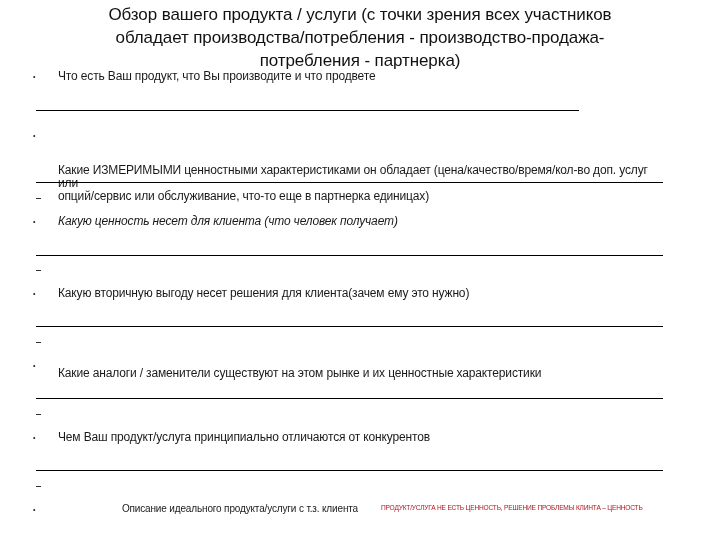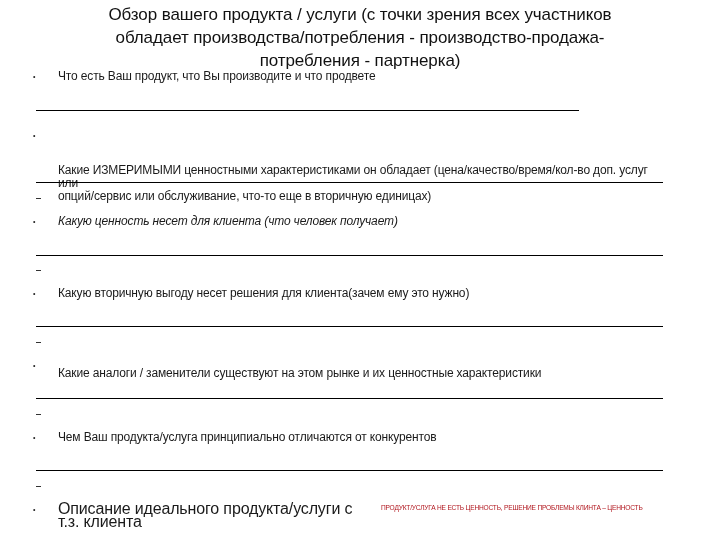--- a/index.html
+++ b/index.html
@@ -59,60 +59,61 @@
       position: absolute;
       left: 381px;
       top: 503px;
       font-size: 6.6px;
       line-height: 10px;
       color: #b0141c;
       letter-spacing: -0.2px;
       white-space: nowrap;
     }
     .q7-text {
-      font-size: 16px;
+      font-size: 10px;
+      text-align: right;
     }
   </style>
 </head>
 <body>
 
 <div class="title">
   <div>Обзор вашего продукта / услуги (с точки зрения всех участников</div>
   <div>обладает производства/потребления  - производство-продажа-</div>
   <div>потребления - партнерка)</div>
 </div>
 
 <div class="bullet" style="top:70px;">•</div>
 <div class="item-text" style="top:70px;">Что есть Ваш продукт, что Вы производите  и что продвете</div>
 <div class="rule" style="top:110px; width:543px;"></div>
 
 <div class="bullet" style="top:129px;">•</div>
 <div class="item-text" style="top:145px;margin-top:19px;">
   <div>Какие ИЗМЕРИМЫМИ ценностными характеристиками он обладает (цена/качество/время/кол-во доп. услуг или</div>
-  <div>опций/сервис или обслуживание, что-то еще в вторичную единицах)</div>
+  <div>опций/сервис или обслуживание, что-то еще в партнерка единицах)</div>
 </div>
 <div class="rule" style="top:182px; width:627px;"></div>
 <div class="dash" style="top:198px;"></div>
 
 <div class="bullet" style="top:215px;">•</div>
 <div class="item-text" style="top:215px;font-style:italic;">Какую ценность несет для клиента (что человек получает)</div>
 <div class="rule" style="top:255px; width:627px;"></div>
 <div class="dash" style="top:270px;"></div>
 
 <div class="bullet" style="top:287px;">•</div>
 <div class="item-text" style="top:287px;">Какую вторичную выгоду несет решения для клиента(зачем ему это нужно)</div>
 <div class="rule" style="top:326px; width:627px;"></div>
 <div class="dash" style="top:342px;"></div>
 
 <div class="bullet" style="top:359px;">•</div>
 <div class="item-text" style="top:367px;">Какие аналоги / заменители существуют на этом рынке и их ценностные характеристики</div>
 <div class="rule" style="top:398px; width:627px;"></div>
 <div class="dash" style="top:414px;"></div>
 
 <div class="bullet" style="top:431px;">•</div>
-<div class="item-text" style="top:431px;">Чем Ваш продукта/услуга принципиально отличаются от конкурентов</div>
+<div class="item-text" style="top:431px;">Чем Ваш продукт/услуга принципиально отличаются от конкурентов</div>
 <div class="rule" style="top:470px; width:627px;"></div>
 <div class="dash" style="top:486px;"></div>
 
 <div class="bullet" style="top:503px;">•</div>
 <div class="item-text q7-text" style="top:502px; width:300px;">Описание идеального продукта/услуги с т.з. клиента</div>
 
 <div class="note">ПРОДУКТ/УСЛУГА НЕ ЕСТЬ ЦЕННОСТЬ, РЕШЕНИЕ ПРОБЛЕМЫ КЛИНТА – ЦЕННОСТЬ</div>
 
 </body></html>

